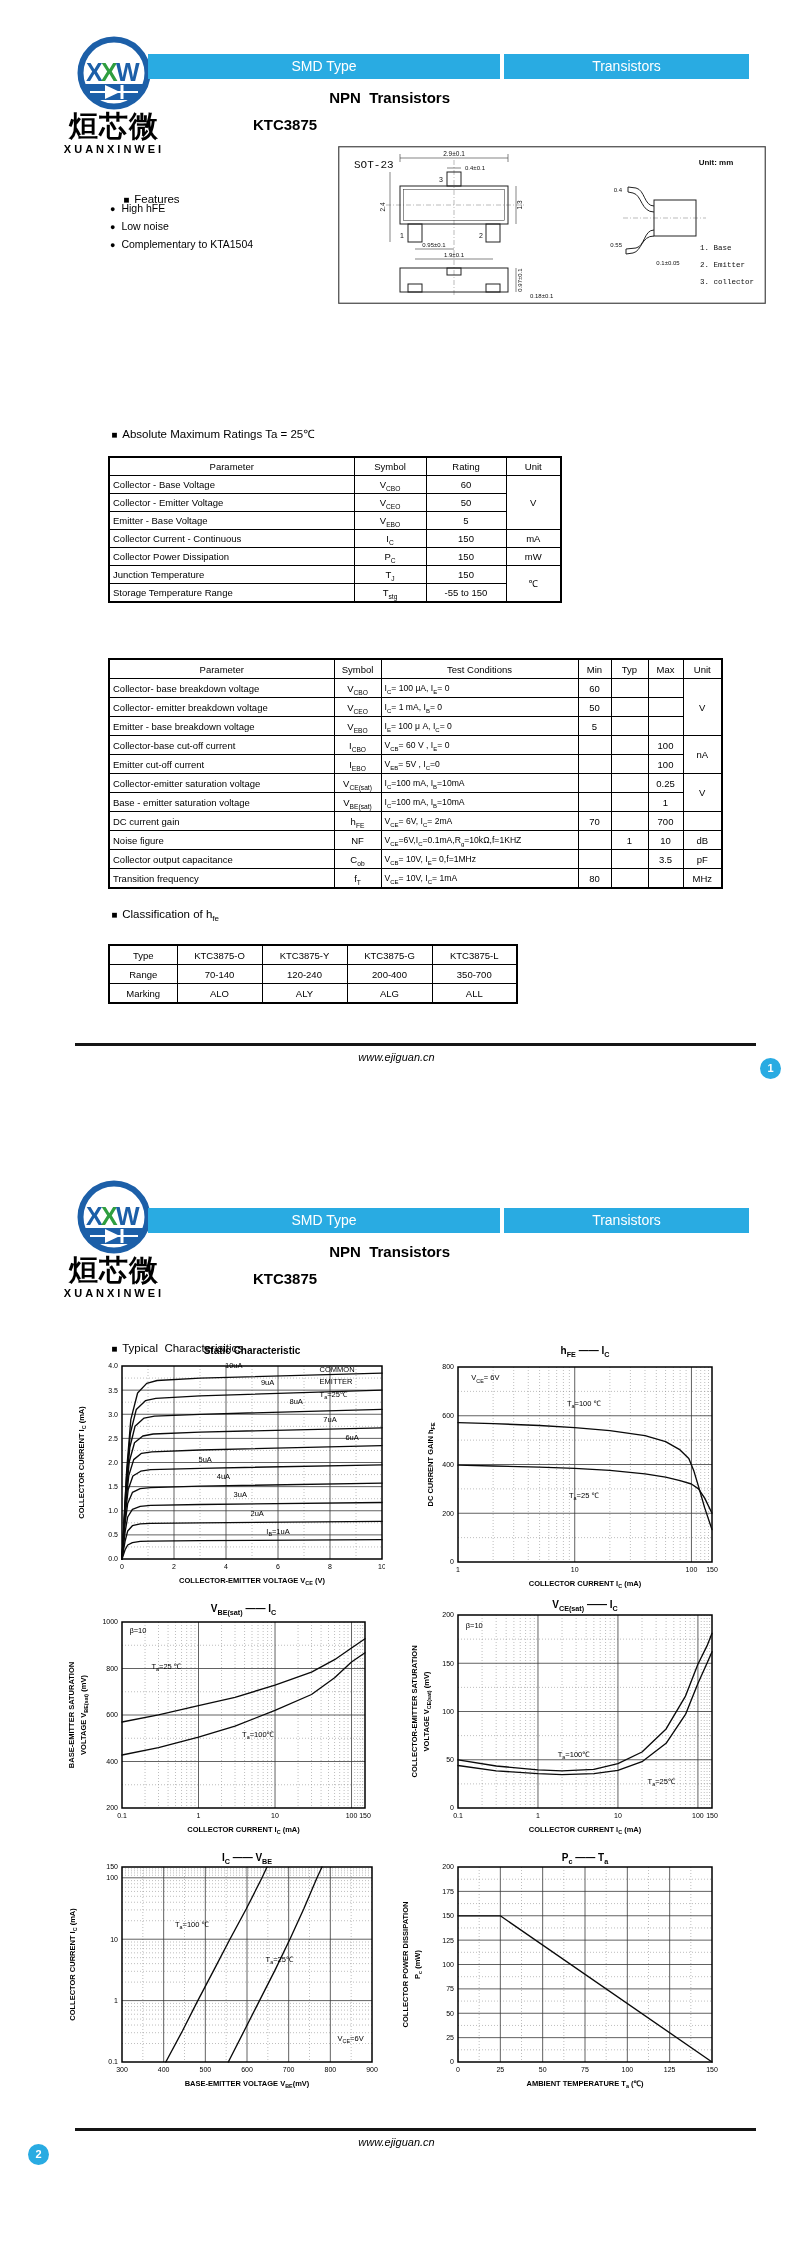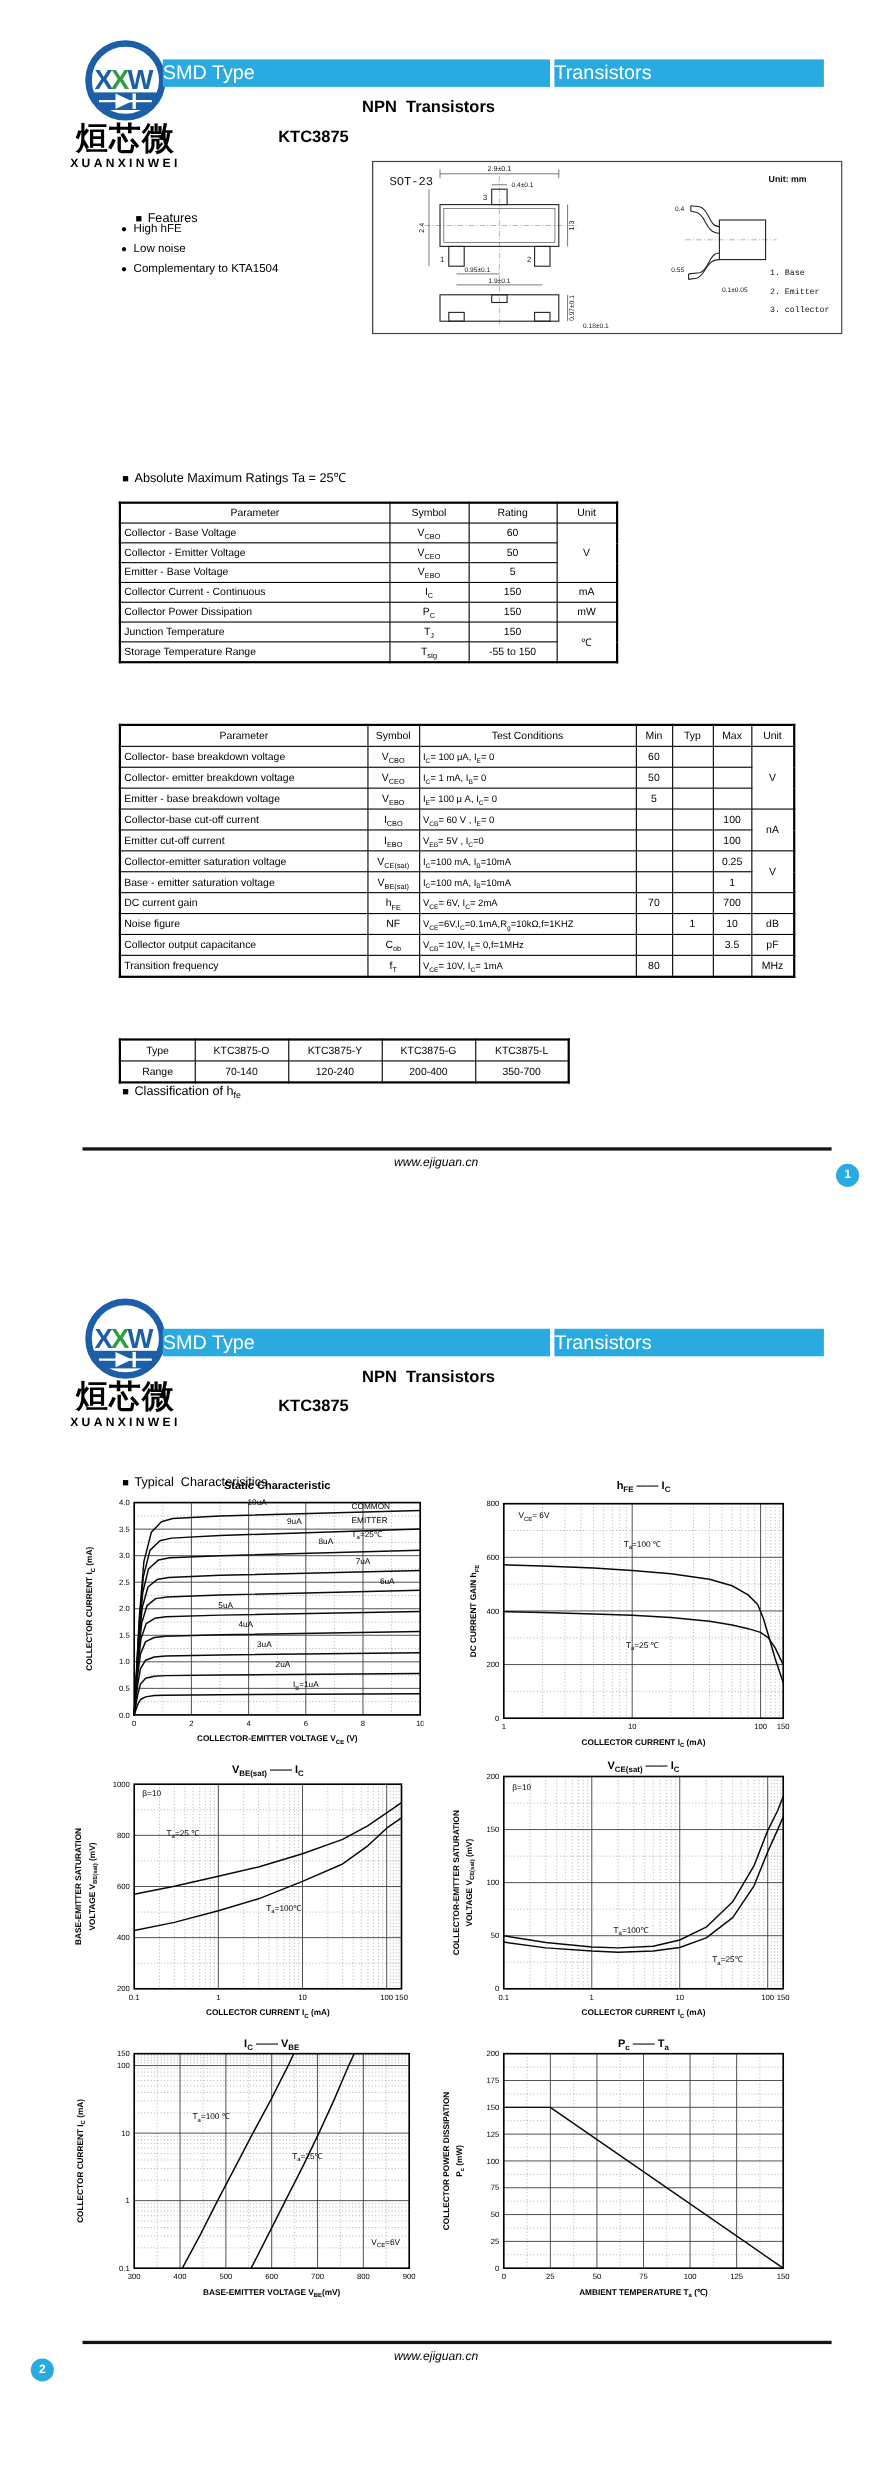--- a/index.html
+++ b/index.html
@@ -9,39 +9,39 @@
   #p1{top:0;} #p2{top:1122px;}
 
   
   .logo{position:absolute;left:50px;top:36px;width:128px;text-align:center;}
   #p2 .logo{top:58px;}
   .logo svg{display:block;margin: 0 auto;}
   .logo-cn{font-size:29px;font-weight:bold;line-height:1.12;letter-spacing:1px;white-space:nowrap;}
   .logo-en{font-size:11px;font-weight:bold;letter-spacing:3px;margin-top:1px;white-space:nowrap;}
 
   
-  .bar{position:absolute;top:54px;height:25px;background:#29abe2;color:#fff;font-size:18px;
-       line-height:25px;}
+  .bar{position:absolute;top:54px;height:25px;background:#29abe2;color:#fff;font-size:14px;
+       text-align:center;line-height:25px;}
   #p2 .bar{top:86px;}
   .bar-left{left:148px;width:352px;}
   .bar-right{left:504px;width:245px;}
 
   .doc-title{position:absolute;left:120px;top:89px;width:330px;text-align:right;
              font-size:15px;font-weight:bold;white-space:pre;}
   .doc-model{position:absolute;left:120px;top:116px;width:330px;text-align:center;
              font-size:15px;font-weight:bold;}
   #p2 .doc-title{top:121px;} #p2 .doc-model{top:148px;}
 
   
   .sec{position:absolute;font-size:11.5px;white-space:pre;}
   .sec .sq{font-size:10px;margin-right:5px;}
   .sec-features{left:104px;top:181px;}
   .sec-amr{left:92px;top:414px;}
   .sec-ec{left:92px;top:640px;}
-  .sec-class{left:92px;top:974px;}
+  .sec-class{left:92px;top:896px;}
   #p2 .sec-typ{left:92px;top:208px;}
 
   .features{position:absolute;left:110px;top:199px;font-size:10.5px;}
   .features .fitem{height:18px;line-height:18px;white-space:nowrap;}
   .features .blt{font-size:9px;margin-right:6px;}
 
   
   .dtable{border-collapse:collapse;position:absolute;table-layout:fixed;border:2px solid #000;}
   .dtable td{border:1px solid #000;font-size:9.5px;padding:0 3px;text-align:center;
              font-weight:normal;overflow:hidden;white-space:nowrap;}
@@ -374,20 +374,27 @@
             <td>KTC3875-Y</td>
             <td>KTC3875-G</td>
             <td>KTC3875-L</td>
           </tr>
           <tr>
             <td>Range</td>
             <td>70-140</td>
             <td>120-240</td>
             <td>200-400</td>
             <td>350-700</td>
+          </tr>
+          <tr>
+            <td>Marking</td>
+            <td>ALO</td>
+            <td>ALY</td>
+            <td>ALG</td>
+            <td>ALL</td>
           </tr>
         </tbody>
     </table>
 
     <div class="fline"></div>
     <div class="furl">www.ejiguan.cn</div>
     <div class="fpage" style="background: rgb(41, 171, 226);">1</div>
   </section>
 
   <section class="page" id="p2">

